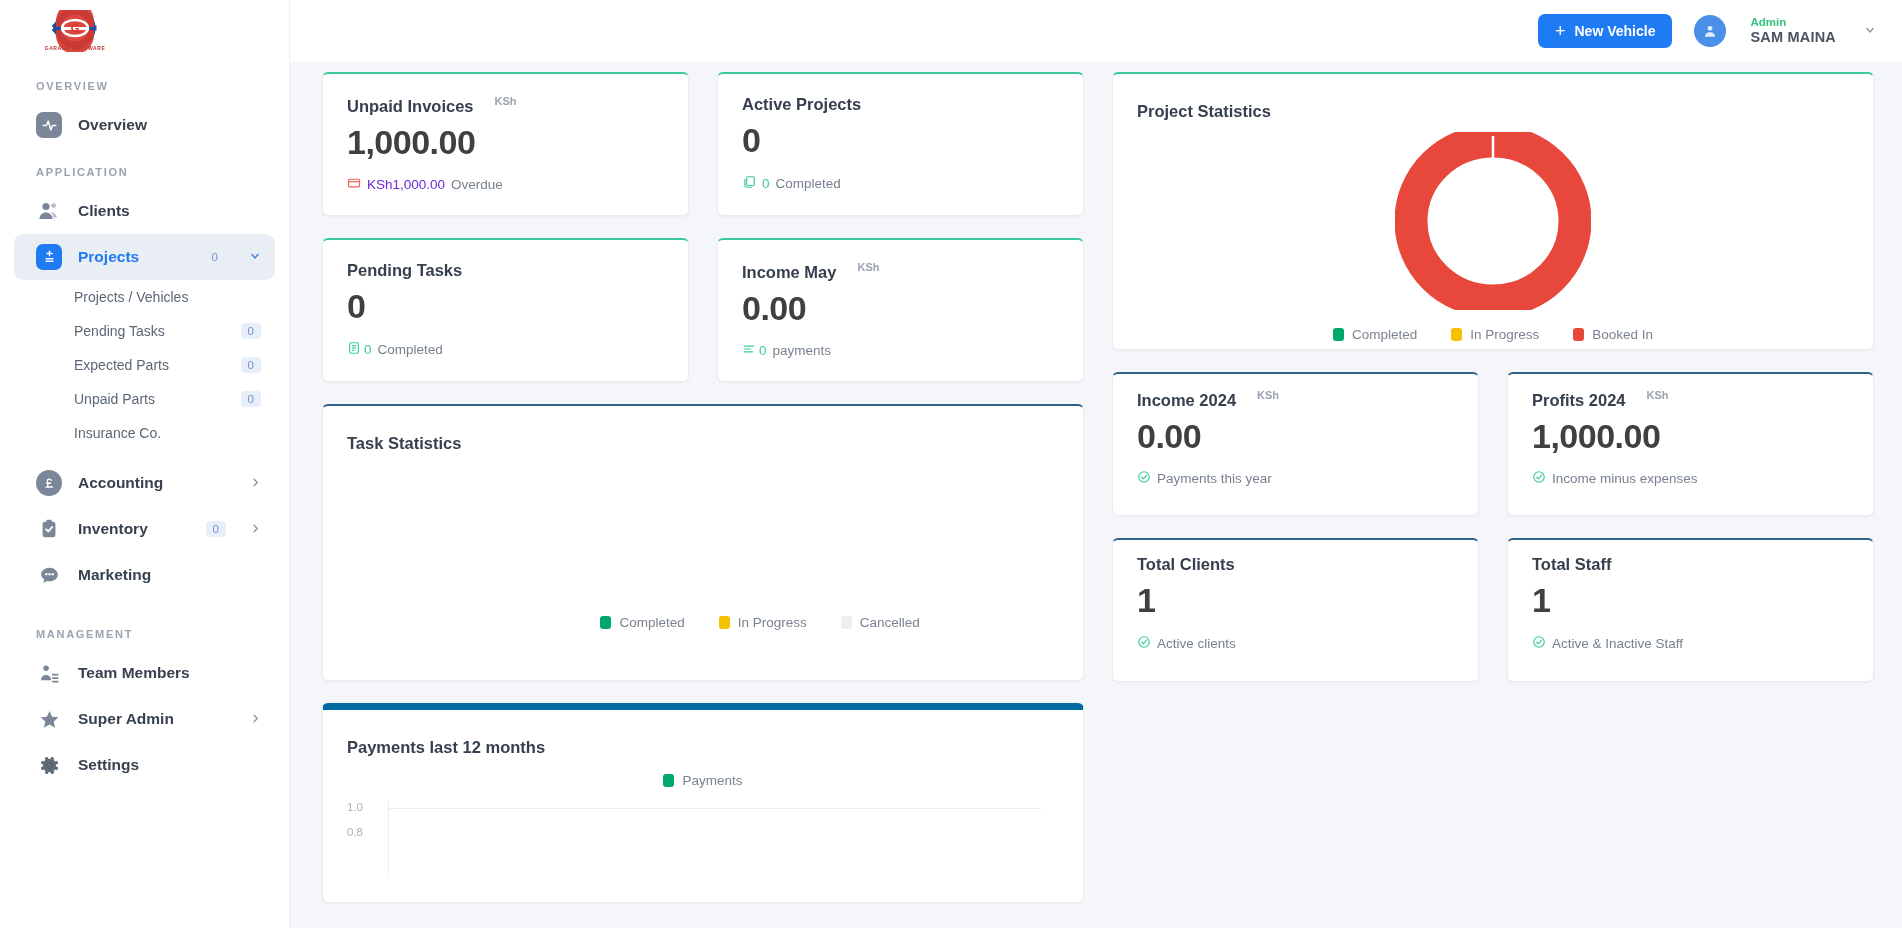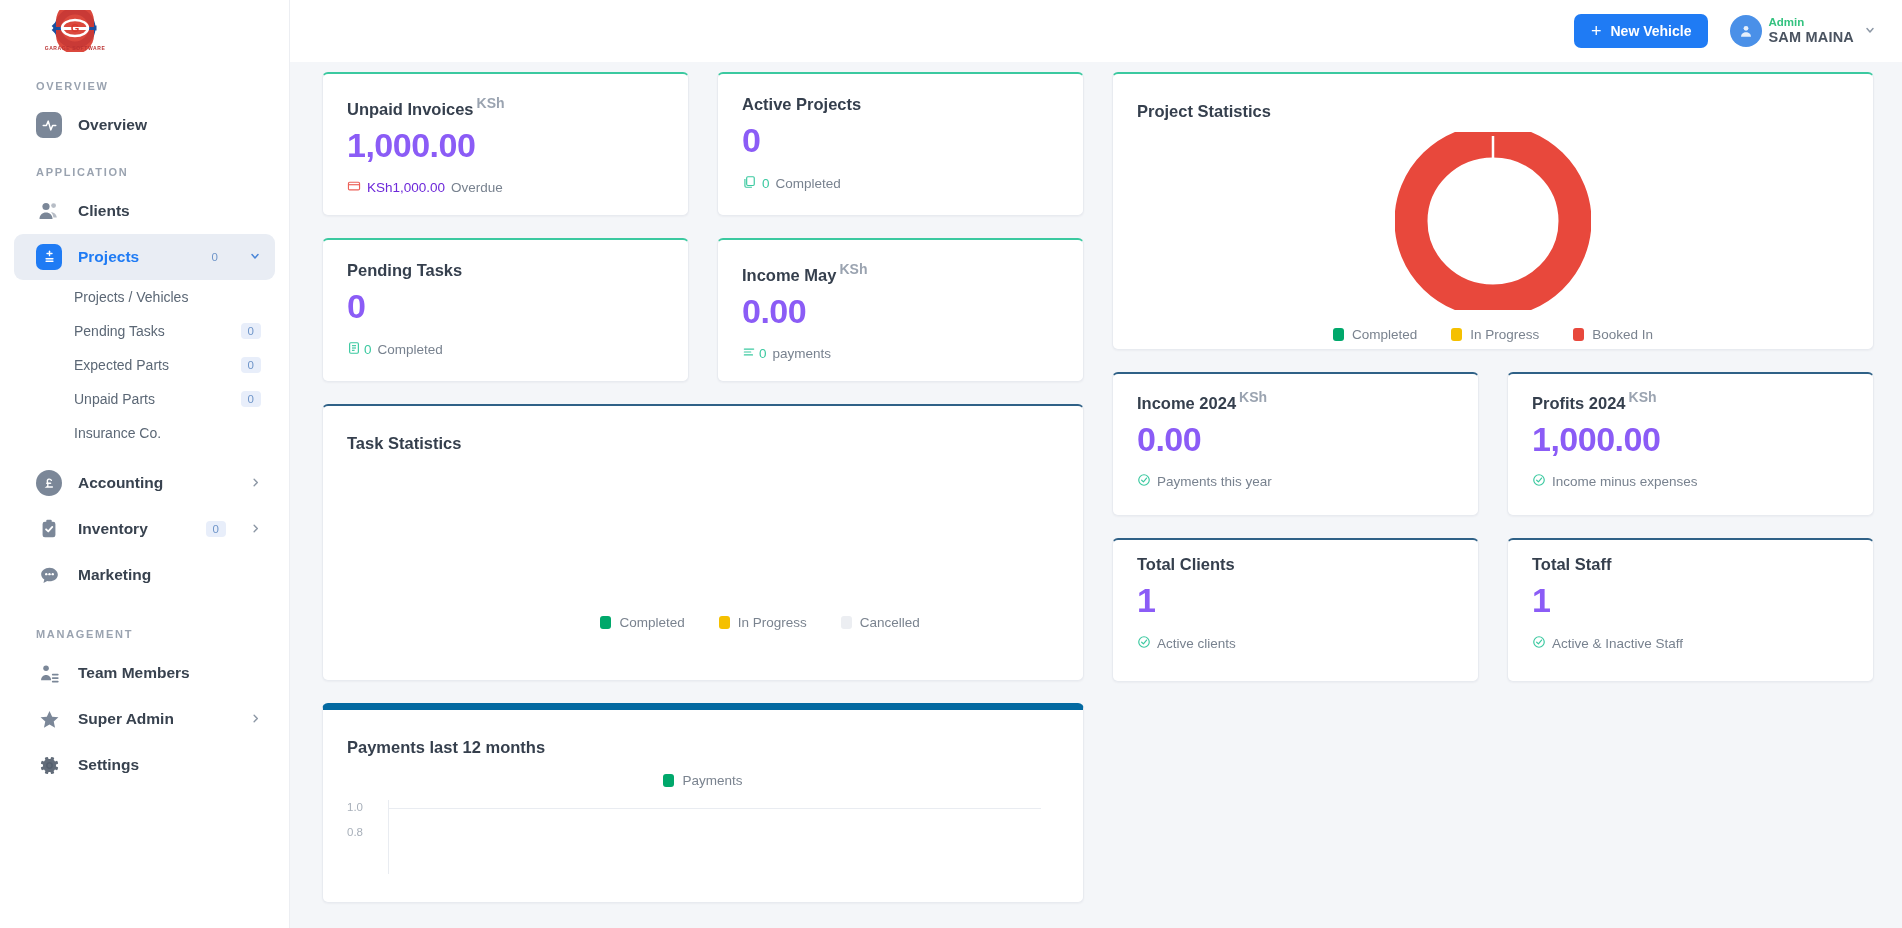--- a/index.html
+++ b/index.html
@@ -68,21 +68,21 @@
     padding: 0 26px; gap: 22px;
   }
   .new-btn {
     display: flex; align-items: center; gap: 9px;
     background: #1f7bf4; color: #fff; border: none;
     border-radius: 7px; height: 34px; padding: 0 17px;
     font-size: 14px; font-weight: 700; cursor: pointer;
     font-family: "Liberation Sans", sans-serif;
   }
   .plus { font-size: 18px; font-weight: 400; line-height: 1; }
-  .user-box { display: flex; align-items: center; gap: 6px; cursor: pointer; }
+  .user-box { display: flex; align-items: center; gap: 24px; cursor: pointer; }
   .avatar {
     width: 32px; height: 32px; border-radius: 50%;
     background: #4a90e8; display: flex; align-items: center; justify-content: center;
   }
   .user-meta { display: flex; flex-direction: column; line-height: 1.15; }
   .user-role { font-size: 11.5px; color: #33c27f; font-weight: 600; }
   .user-name { font-size: 14.5px; color: #4a5360; font-weight: 600; letter-spacing: .2px; }
   .user-chev { color: #8c97a5; font-size: 11px; margin-left: 4px; }
 
   .content {
@@ -99,22 +99,22 @@
     border: 1px solid #e8ebf0;
     border-top: 2px solid #3bc9a0;
     box-shadow: 0 1px 2px rgba(16,24,40,.04);
     position: relative;
   }
   .card.slate { border-top-color: #2f6187; }
   .card.plain-top { border-top: 7px solid #0369a1; }
 
   .stat { width: 367px; height: 144px; padding: 21px 24px 0; }
   .stat-title { font-size: 16.5px; font-weight: 700; color: #353f4d; }
-  .cur { font-size: 14px; color: #9aa3b0; font-weight: 600; vertical-align: super; margin-left: 3px; }
-  .stat-val { font-size: 34px; font-weight: 700; color: #8b5cf6; letter-spacing: -.5px; margin-top: 9px; line-height: 1.05; }
+  .cur { font-size: 11px; color: #9aa3b0; font-weight: 600; vertical-align: super; margin-left: 21px; }
+  .stat-val { font-size: 34px; font-weight: 700; color: #404040; letter-spacing: -.5px; margin-top: 9px; line-height: 1.05; }
   .stat-foot { display: flex; align-items: center; gap: 6px; margin-top: 16px; font-size: 13.5px; color: #78828f; }
   .foot-red { color: #6d28d9; }
   .foot-green { color: #3bc9a0; }
 
   .panel { padding: 28px 24px; }
   .panel-title { font-size: 16.5px; font-weight: 700; color: #353f4d; }
 
   .stats-panel { width: 100%; height: 278px; }
   .donut-area { display: flex; flex-direction: column; align-items: center; justify-content: center; height: 200px; }
 

